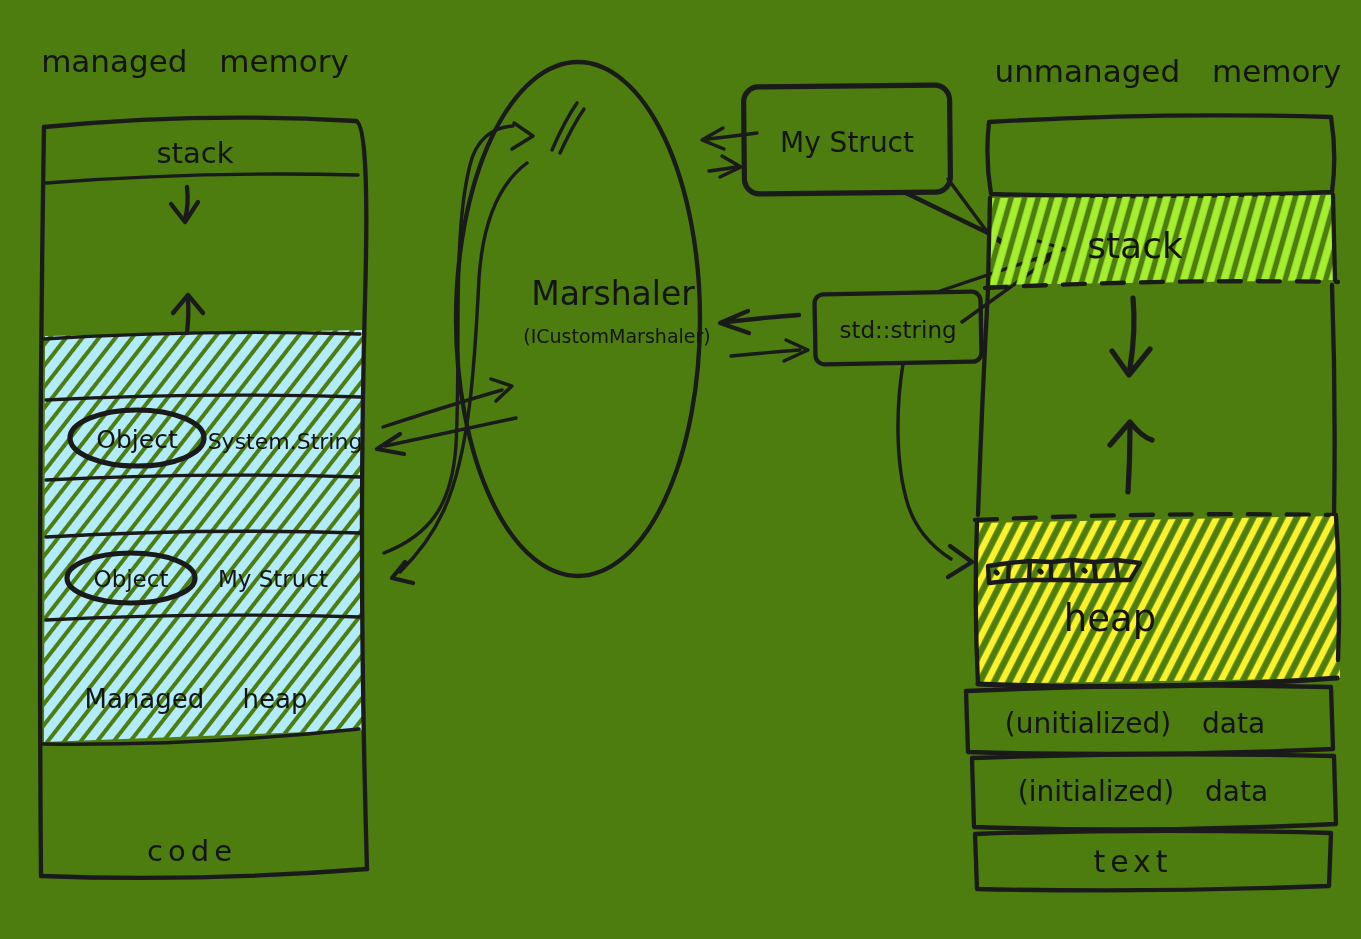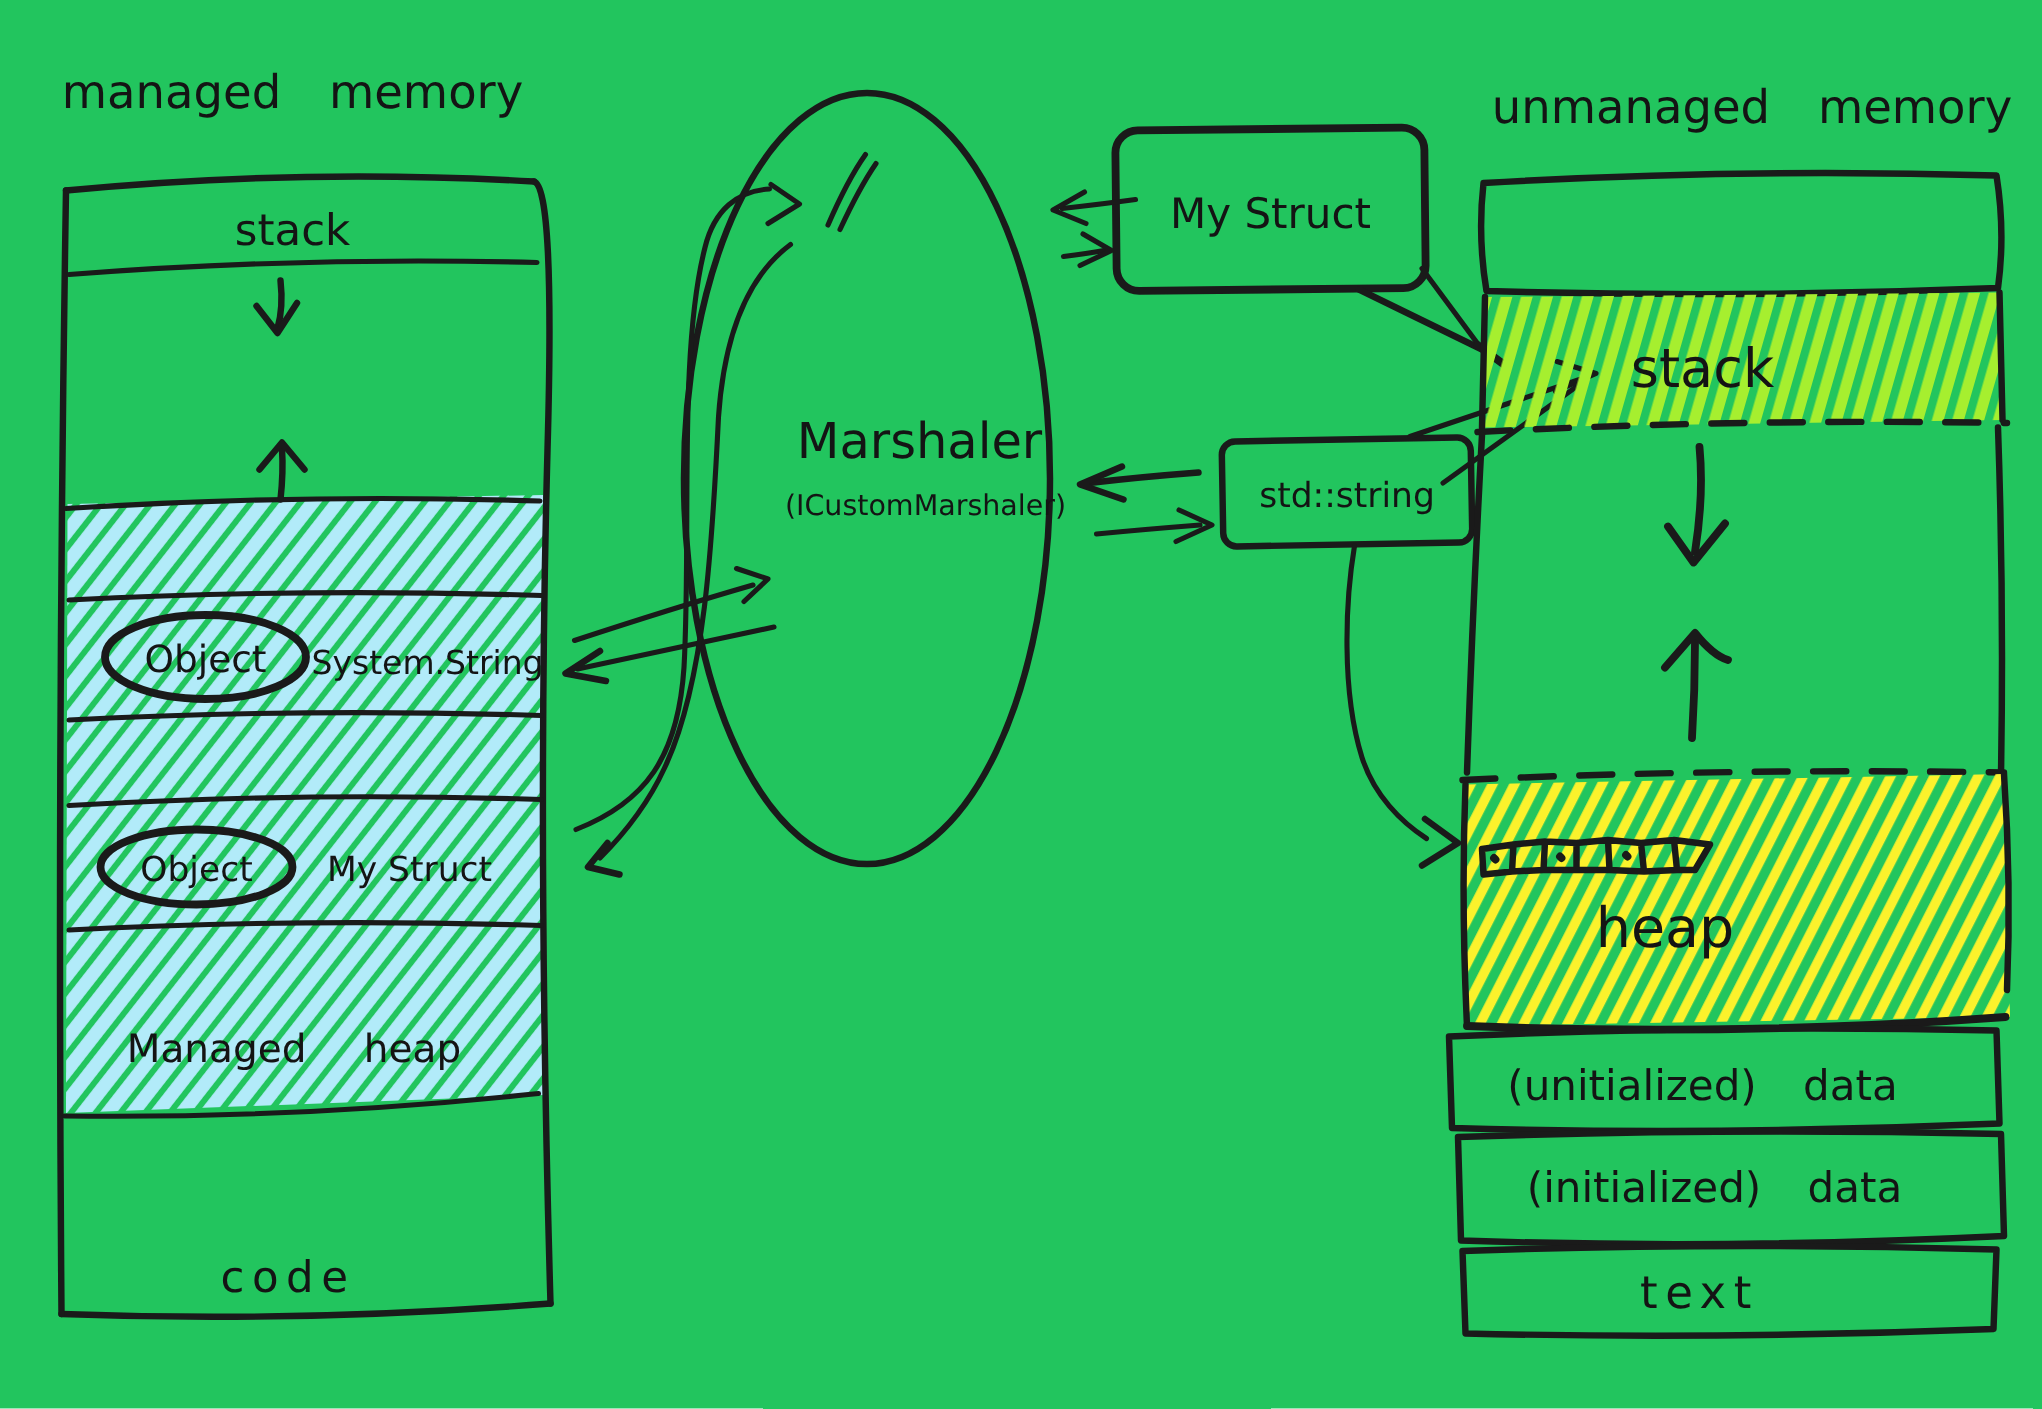--- a/index.html
+++ b/index.html
@@ -1,16 +1,16 @@
 <!DOCTYPE html>
 <html><head>
 <meta charset="utf-8">
 <style>
   html,body{margin:0;padding:0;background:#ffffff;}
-  .stage{width:1361px;height:939px;position:relative;background:#22c55e;overflow:hidden;}
+  .stage{width:1361px;height:939px;position:relative;background:#4d7c0f;overflow:hidden;}
   .ink{stroke:#1a1a1a;fill:none;stroke-linecap:round;stroke-linejoin:round;}
   .w3{stroke-width:3.4;} .w4{stroke-width:4.3;} .w5{stroke-width:5.2;}
   .dash{stroke-dasharray:22 17;}
   .hw{font-family:"DejaVu Sans",sans-serif;fill:#141414;stroke:none;}
   .t31{font-size:31px;} .t29{font-size:29px;} .t37{font-size:37px;}
   .t36{font-size:36px;} .t33{font-size:33px;} .t28{font-size:28px;}
   .t26{font-size:26px;} .t25{font-size:25px;} .t23{font-size:23px;}
   .t22{font-size:22px;} .t19{font-size:19px;} .t30{font-size:30px;}
   .mid{text-anchor:middle;}
   .wsp{word-spacing:22px;}

